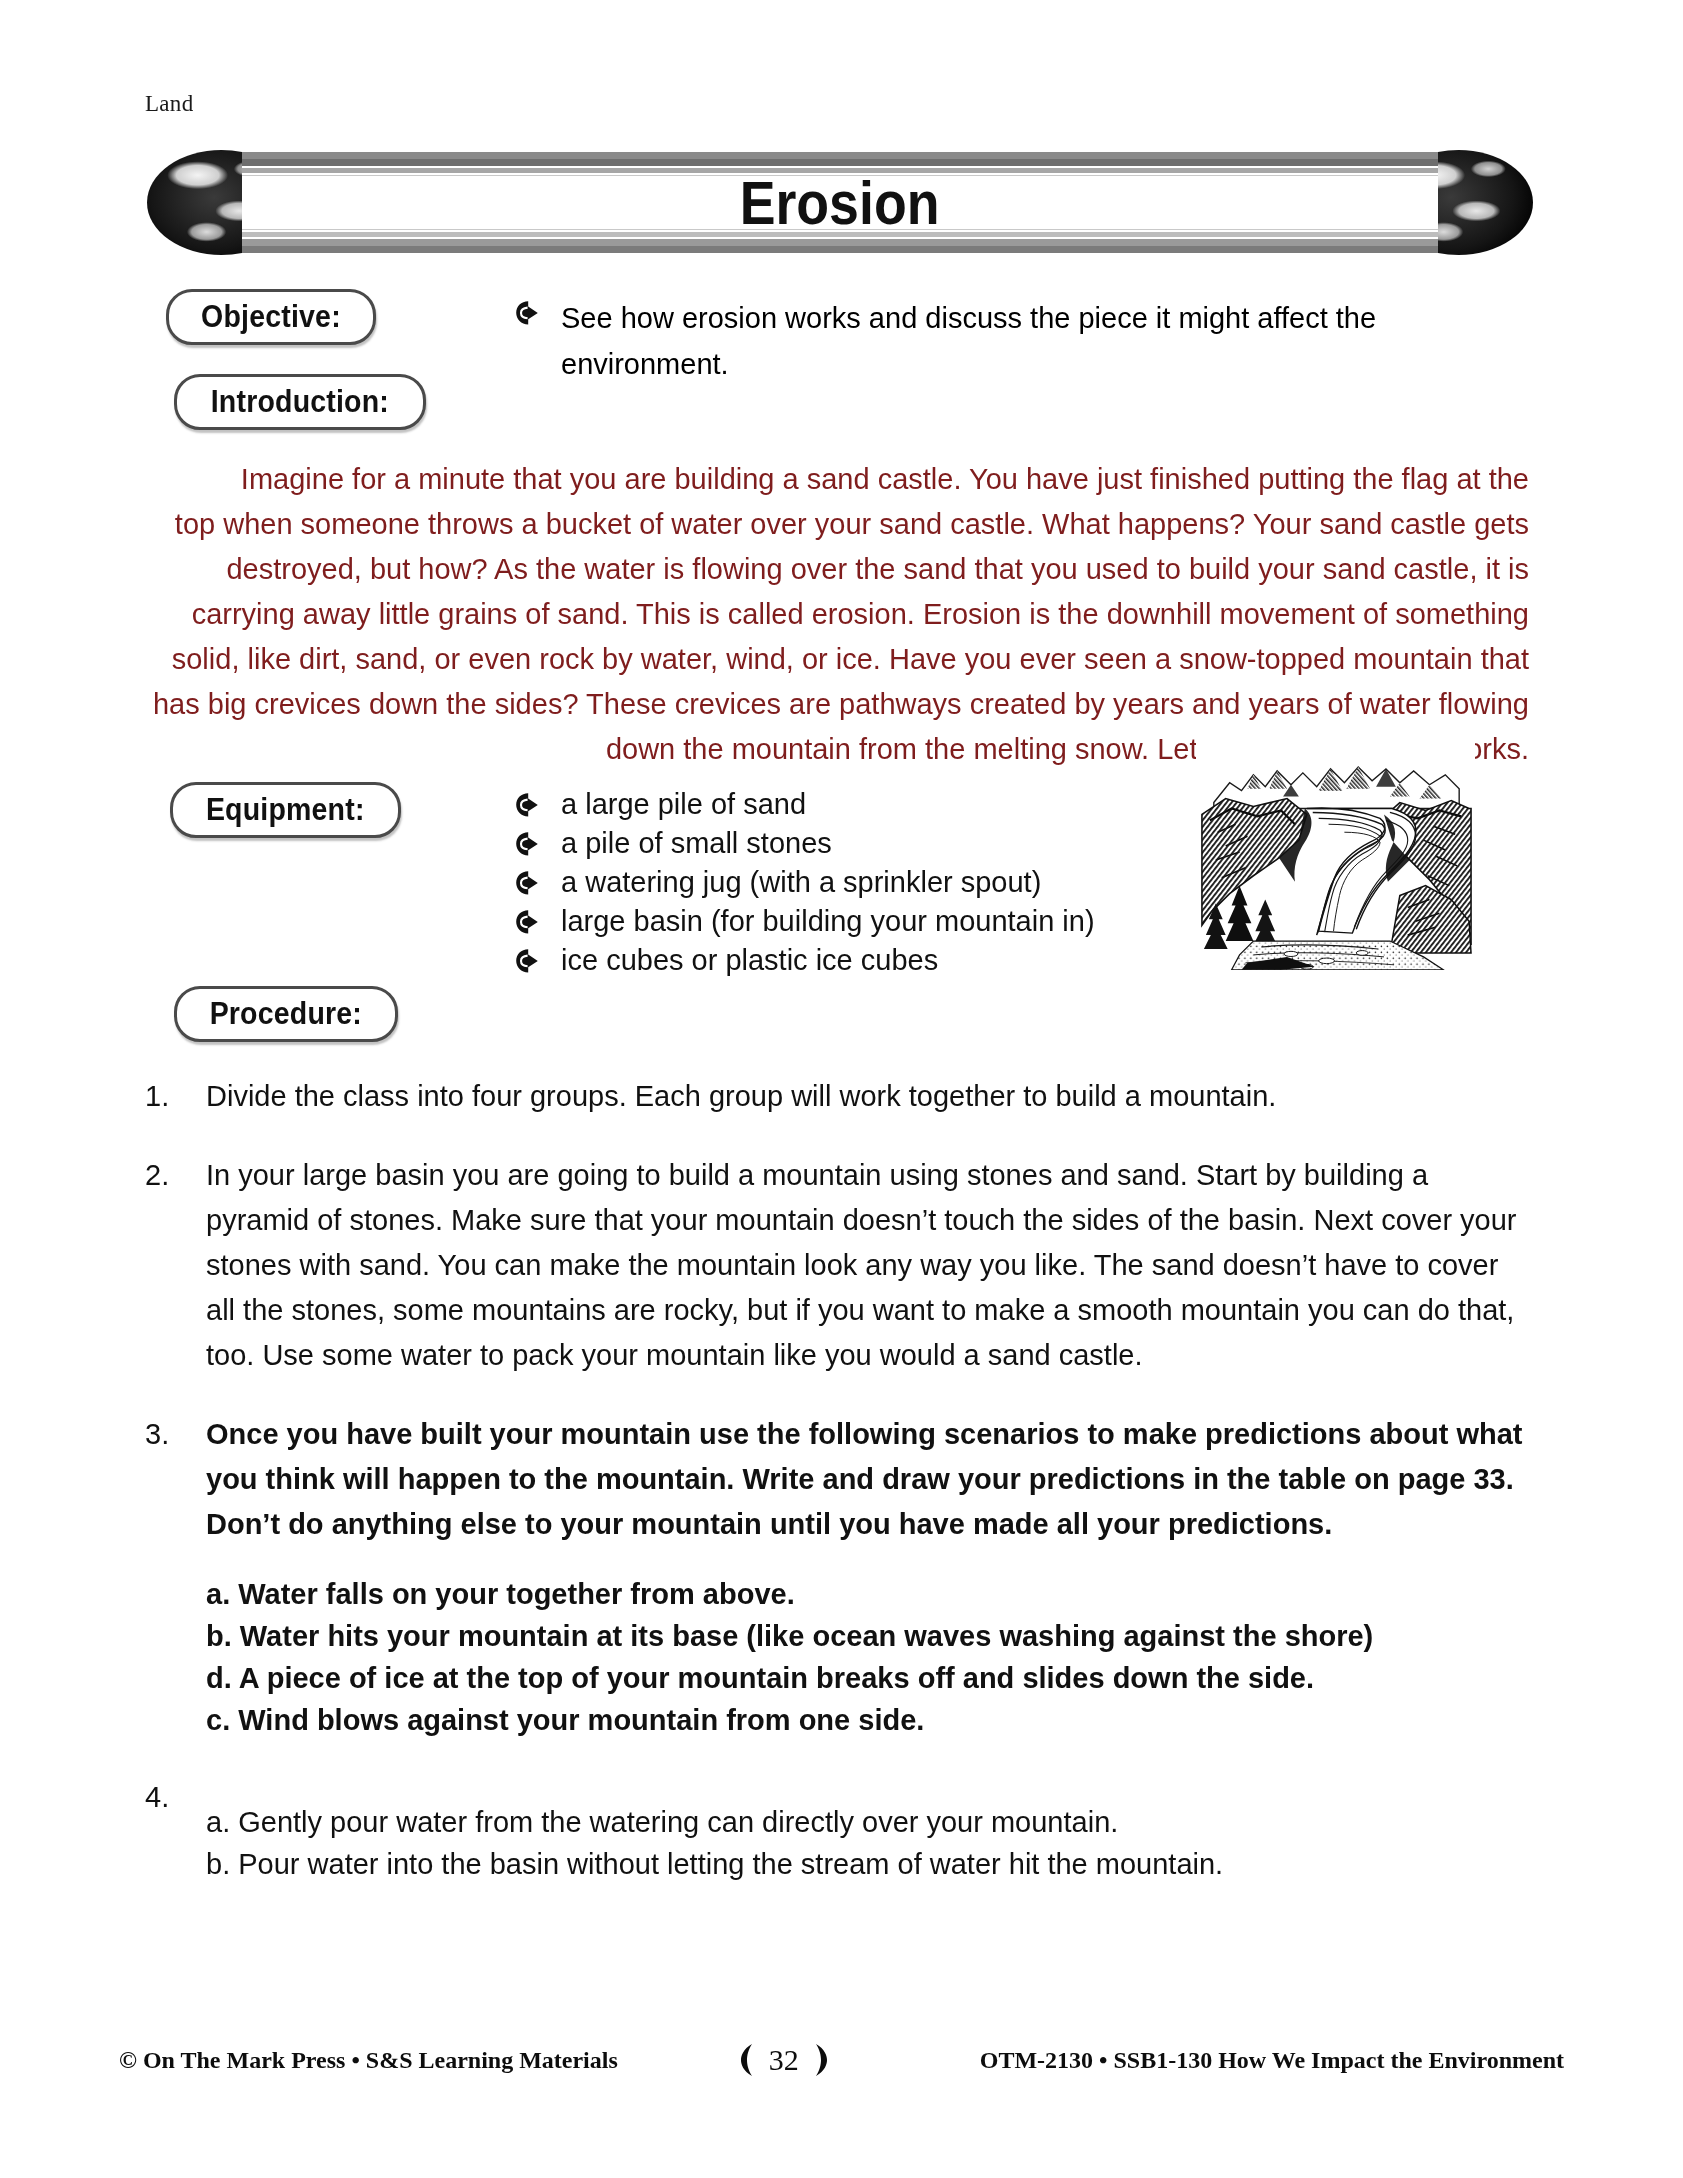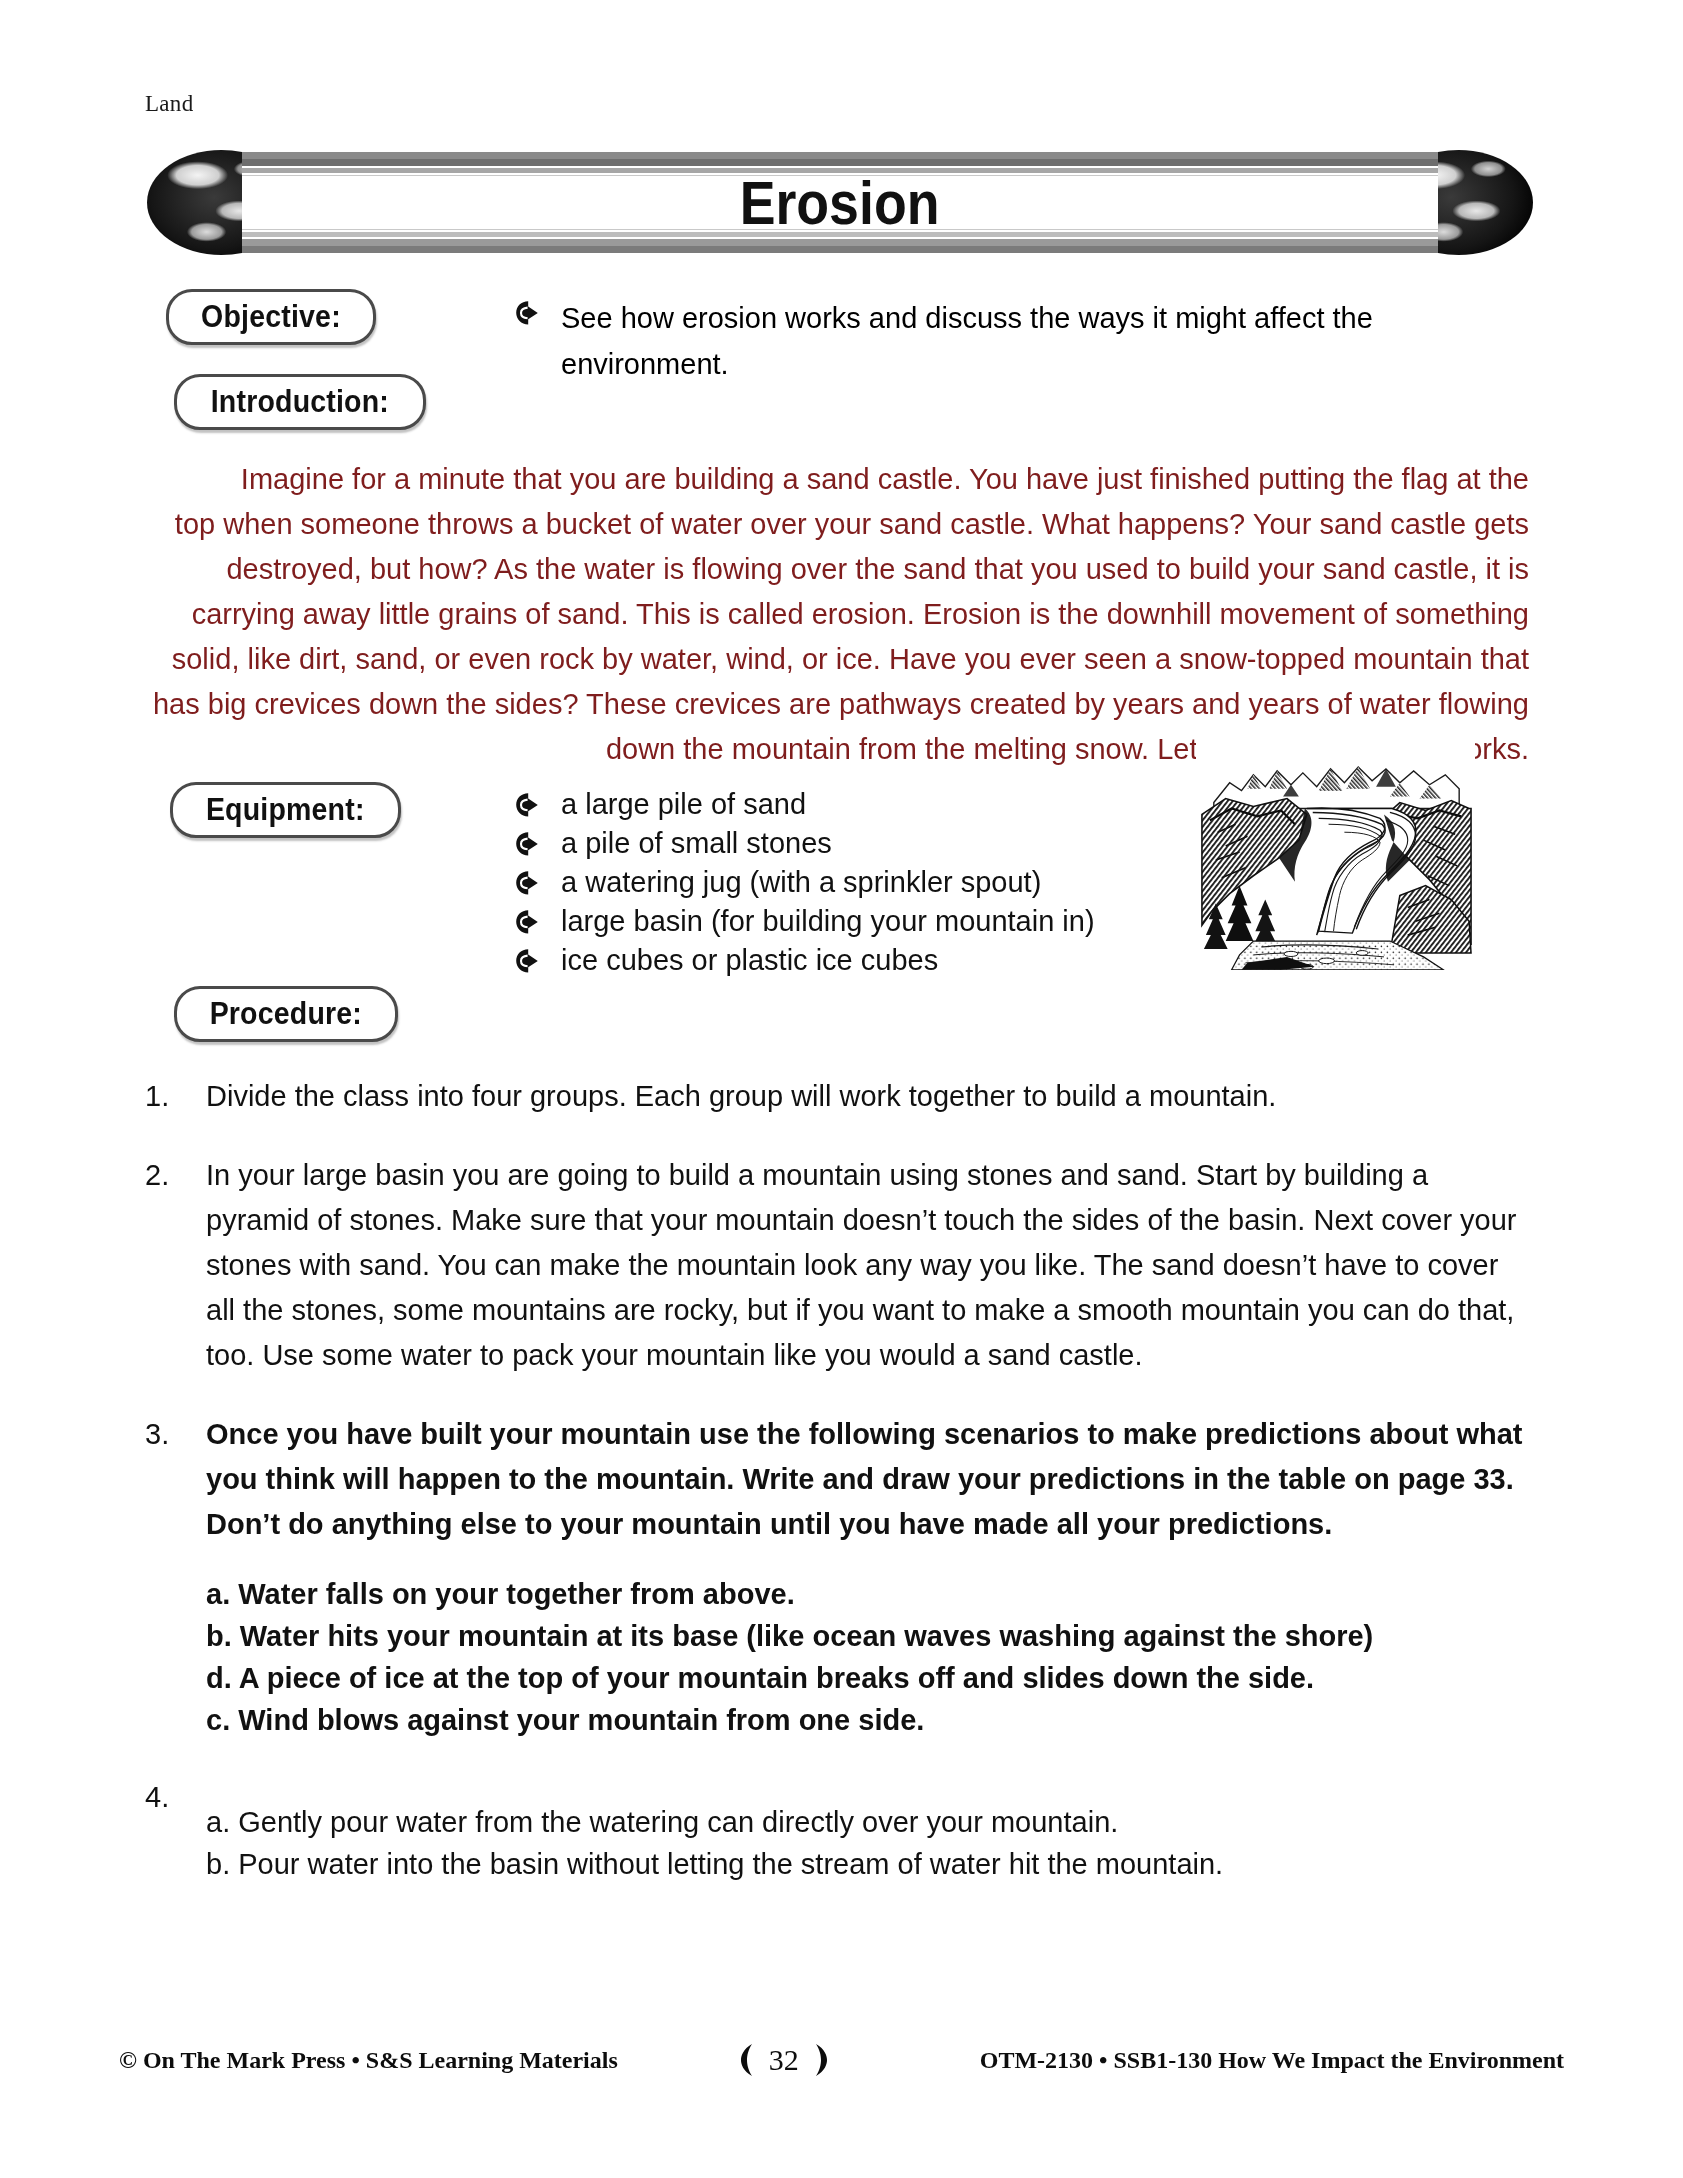--- a/index.html
+++ b/index.html
@@ -311,21 +311,21 @@
     </div>
 
   <div class="objective-block">
     <div class="bullet-row" style="position:relative;">
       <div class="arrow-bullet">
         <svg width="24" height="26" viewBox="0 0 24 26" aria-hidden="true">
           <path d="M13.2 1.2 C6.2 1.2 1.2 6.3 1.2 12.8 C1.2 19.3 6.2 24.6 13.2 24.6 L13.2 19.2 L22.8 13 L13.2 6.6 Z" fill="#111111"></path>
           <path d="M12.6 7.6 C8.6 8.0 6.0 10.1 6.0 12.9 C6.0 15.7 8.6 17.9 12.6 18.3" fill="none" stroke="#ffffff" stroke-width="2.1"></path>
         </svg>
       </div>
-      <div class="objective-text">See how erosion works and discuss the ways it might affect the environment.</div>
+      <div class="objective-text">See how erosion works and discuss the piece it might affect the environment.</div>
     </div>
   </div>
 
   <div class="pill pill-introduction">
       <span>Introduction:</span>
     </div>
 
   <div class="intro-para">Imagine for a minute that you are building a sand castle. You have just finished putting the flag at the top when someone throws a bucket of water over your sand castle. What happens? Your sand castle gets destroyed, but how? As the water is flowing over the sand that you used to build your sand castle, it is carrying away little grains of sand. This is called erosion. Erosion is the downhill movement of something solid, like dirt, sand, or even rock by water, wind, or ice. Have you ever seen a snow-topped mountain that has big crevices down the sides? These crevices are pathways created by years and years of water flowing down the mountain from the melting snow. Let’s see how erosion works.</div>
 
   <div class="pill pill-equipment">

